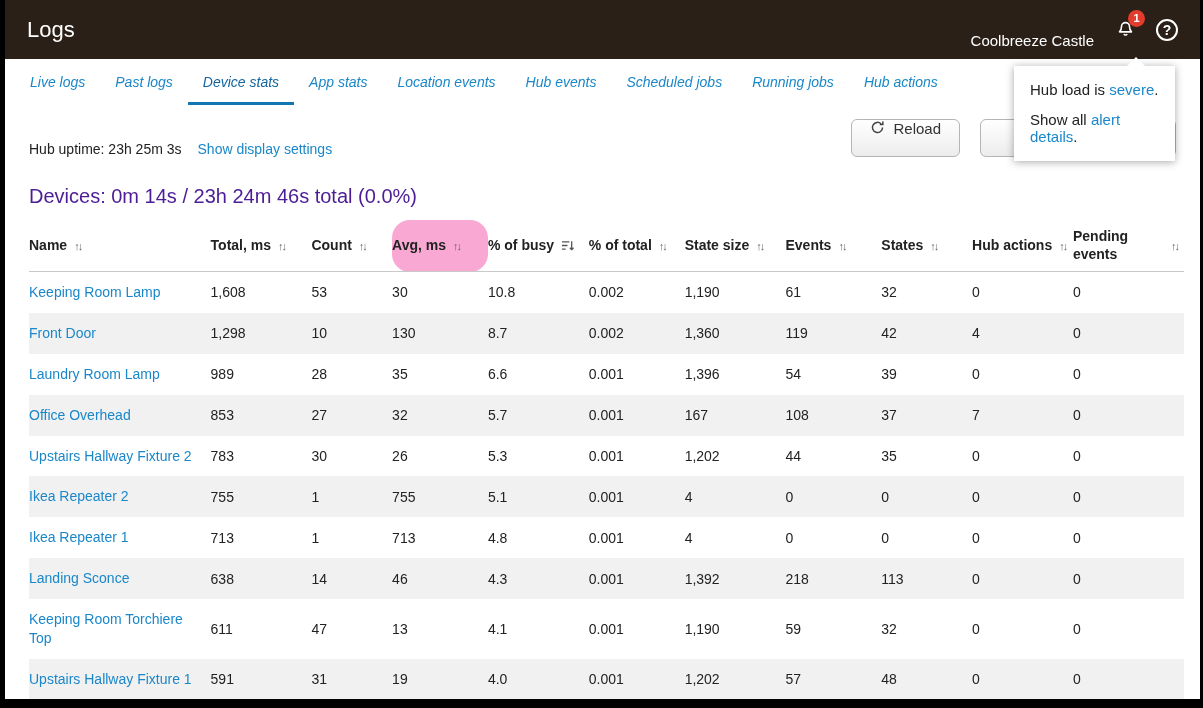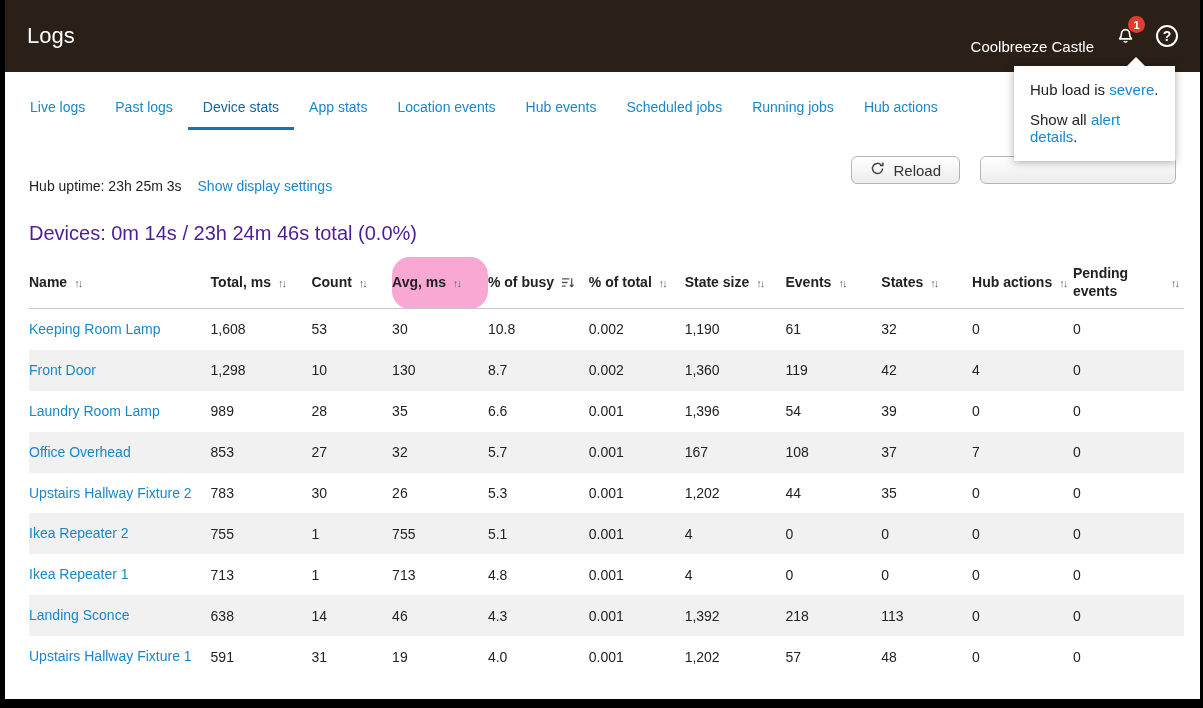--- a/index.html
+++ b/index.html
@@ -1,41 +1,41 @@
 <!DOCTYPE html>
 <html><head>
 <meta charset="utf-8">
 <style>
   * { margin:0; padding:0; box-sizing:border-box; }
   html,body { width:1203px; height:708px; overflow:hidden; }
   body { background:#000; position:relative; font-family:"Liberation Sans","DejaVu Sans",sans-serif; }
   .page { position:absolute; top:0; left:5px; right:3px; bottom:9px; background:#fff; overflow:hidden; }
 
   
-  .app-header { height:72px; background:#2b2017; display:flex; align-items:center; justify-content:space-between; padding:0 22px; }
+  .app-header { height:59px; background:#2b2017; display:flex; align-items:center; justify-content:space-between; padding:0 22px; }
   .app-title { color:#fff; font-size:22px; font-weight:400; }
   .header-right { display:flex; align-items:center; gap:18px; }
   .hub-name { color:#fff; font-size:15px;margin-top:21px; }
   .bell-wrap { position:relative; width:26px; height:26px; display:flex; align-items:center; justify-content:center; cursor:pointer; }
   .badge { position:absolute; top:-7px; right:-7px; min-width:17px; height:17px; border-radius:9px; background:#e23c2f; color:#fff; font-size:11px; font-weight:bold; display:flex; align-items:center; justify-content:center; padding:0 4px; }
   .help-circle { width:22px; height:22px; border:2px solid #fff; border-radius:50%; color:#fff; font-size:14px; font-weight:bold; display:flex; align-items:center; justify-content:center; cursor:pointer; }
 
   
-  .tabbar { display:flex; align-items:stretch; padding:12px 10px; position:relative; }
+  .tabbar { display:flex; align-items:stretch; padding:0 10px; position:relative;font-style:italic; }
   .tab { color:#1a87c9; font-size:14px; padding:15px 15px 12px 15px; cursor:pointer; border-bottom:3px solid transparent; white-space:nowrap; }
   .tab.active { color:#1265a0; border-bottom-color:#1276b3; font-weight:400; }
   .tab-chevron { position:absolute; right:22px; top:12px; cursor:pointer; }
 
   
   .toolbar { display:flex; justify-content:space-between; align-items:flex-start; padding:14px 24px 6px 24px; }
   .uptime-row { font-size:14px; color:#222; display:flex; gap:16px; align-items:baseline; margin-top:22px; }
   a.link { color:#1a87c9; text-decoration:none; cursor:pointer; }
   .devices-summary { font-size:20px; color:#4c1d95; margin-top:28px; }
   .toolbar-buttons { display:flex; gap:20px; }
-  .btn { height:28px; border:1px solid #b5b5b5; border-radius:6px; background:linear-gradient(#ffffff,#ececec); font-size:15px; color:#333; display:flex; align-items:center; gap:8px; padding:0 18px; cursor:pointer; font-family:inherit; }
+  .btn { height:38px; border:1px solid #b5b5b5; border-radius:6px; background:linear-gradient(#ffffff,#ececec); font-size:15px; color:#333; display:flex; gap:8px; padding:0 18px; cursor:pointer; font-family:inherit; }
   .btn.ghost { width:196px; }
 
   
   table { border-collapse:collapse; table-layout:fixed; width:1155px; margin:6px 24px 0 24px; }
   thead th { font-size:14px; font-weight:bold; color:#222; text-align:left; vertical-align:middle; padding:8px 6px 8px 0; border-bottom:1px solid #c9c9c9; }
   thead th .th-inner { display:flex; align-items:center; cursor:pointer; }
   thead th .th-label { line-height:1.25; }
   thead th.hl { background:#f9a8d4;border-radius:18px; }
   .sort-icon { color:#666; font-size:11px; letter-spacing:-2px; margin-left:7px; white-space:nowrap; flex:none; }
   .sort-desc-svg { margin-left:7px; flex:none; }
@@ -300,20 +300,33 @@
           <td>46</td>
           <td>4.3</td>
           <td>0.001</td>
           <td>1,392</td>
           <td>218</td>
           <td>113</td>
           <td>0</td>
           <td>0</td>
         </tr>
         <tr>
+          <td><a href="#">Keeping Room Torchiere Top</a></td>
+          <td>611</td>
+          <td>47</td>
+          <td>13</td>
+          <td>4.1</td>
+          <td>0.001</td>
+          <td>1,190</td>
+          <td>59</td>
+          <td>32</td>
+          <td>0</td>
+          <td>0</td>
+        </tr>
+        <tr>
           <td><a href="#">Upstairs Hallway Fixture 1</a></td>
           <td>591</td>
           <td>31</td>
           <td>19</td>
           <td>4.0</td>
           <td>0.001</td>
           <td>1,202</td>
           <td>57</td>
           <td>48</td>
           <td>0</td>

